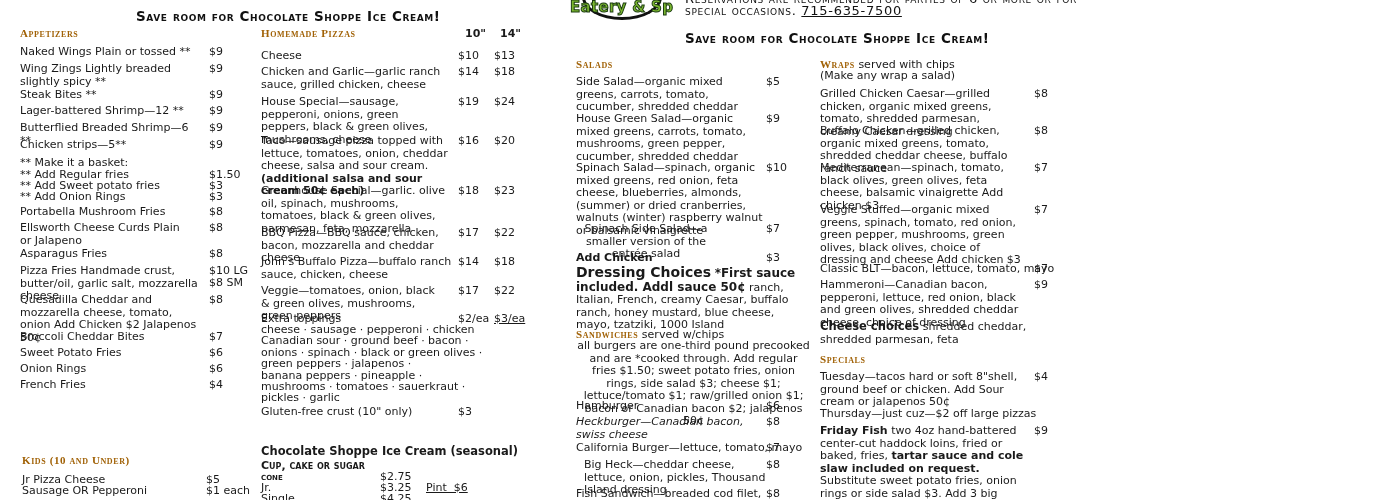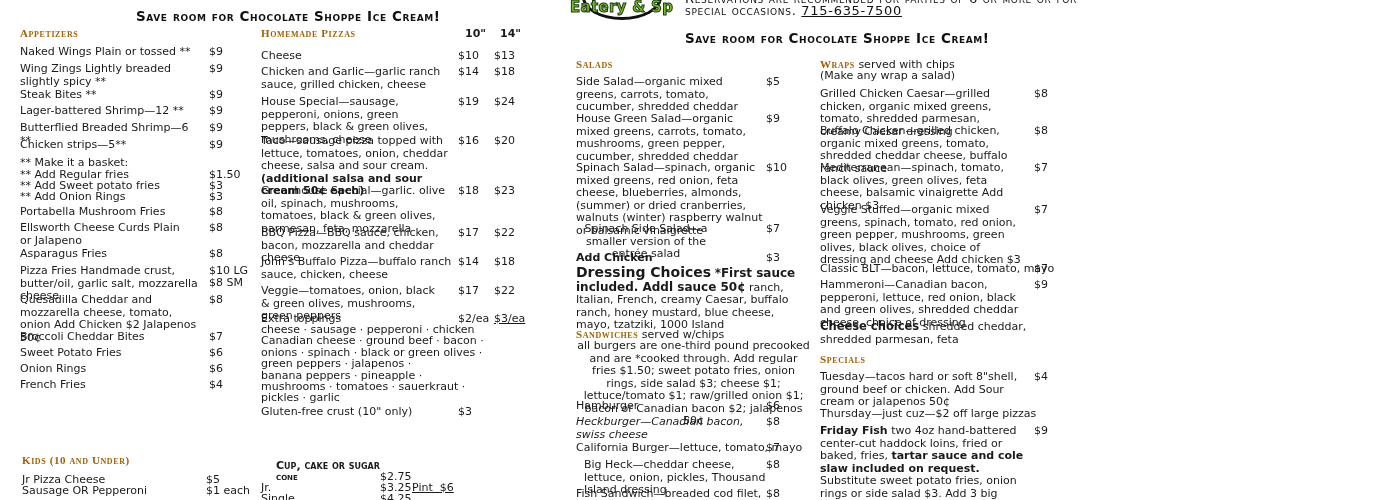--- a/index.html
+++ b/index.html
@@ -5,21 +5,21 @@
   * { box-sizing: border-box; margin: 0; padding: 0; }
   html, body { width: 1400px; height: 500px; overflow: hidden; background: #fff; }
   body { position: relative; font-family: "DejaVu Sans", sans-serif; color: #1a1a1a; font-size: 11px; line-height: 12.5px; }
   .abs { position: absolute; }
   .banner { font-family: "DejaVu Sans", sans-serif; font-weight: bold; font-variant: small-caps; font-size: 13.5px; letter-spacing: 0.6px; color: #111; white-space: nowrap; }
   .sec { font-weight: bold; font-variant: small-caps; font-size: 11px; letter-spacing: 0.6px; color: #a16207; white-space: nowrap; font-family: Liberation Serif, serif; }
   .row { position: absolute; }
   .desc { position: absolute; left: 0; }
   .price { position: absolute; white-space: nowrap; }
   .b { font-weight: bold; }
-  .sc { font-variant: small-caps; font-weight: bold; margin-left: 15px; }
+  .sc { font-variant: small-caps; font-weight: bold; }
   .logo { position: absolute; left: 568px; top: 0; width: 106px; height: 24px; overflow: hidden; }
   .logo-text { position: absolute; left: 2px; top: 1px; font-family: "DejaVu Sans", sans-serif; font-weight: bold; font-size: 15px; color: #7cb82f; -webkit-text-stroke: 1px #1a3a10; letter-spacing: 0.3px; white-space: nowrap; }
   .logo-arc { position: absolute; left: 14px; top: -26px; width: 80px; height: 46px; border: 3px solid #111; border-radius: 50%; border-top-color: transparent; }
   .topline { position: absolute; font-variant: small-caps; font-size: 13px; letter-spacing: 0.7px; color: #111; white-space: nowrap; }
 </style>
 </head>
 <body>
 
 <div class="abs" style="left:0;top:0;width:560px;height:500px;">
   <div class="abs banner" style="left:136px;top:10px;">Save room for Chocolate Shoppe Ice Cream!</div>
@@ -159,38 +159,39 @@
     <span class="price" style="left:233px;">$22</span>
   </div>
 
   <div class="row" style="left:261px;top:313px;width:290px;">
     <span class="desc">Extra toppings</span>
     <span class="price" style="left:197px;">$2/ea</span>
     <span class="price" style="left:233px;text-decoration:underline;">$3/ea</span>
   </div>
   <div class="abs" style="left:261px;top:324px;line-height:11.4px;">
     <div>cheese · sausage · pepperoni · chicken</div>
-    <div>Canadian cheese · ground beef · bacon ·</div>
+    <div>Canadian sour · ground beef · bacon ·</div>
     <div>onions · spinach · black or green olives ·</div>
     <div>green peppers · jalapenos ·</div>
     <div>banana peppers · pineapple ·</div>
     <div>mushrooms · tomatoes · sauerkraut ·</div>
     <div>pickles · garlic</div>
   </div>
   <div class="row" style="left:261px;top:406px;width:290px;">
     <span class="desc">Gluten-free crust (10" only)</span>
     <span class="price" style="left:197px;">$3</span>
   </div>
 
+  <div class="abs b" style="left:261px;top:445px;font-size:11.5px;">Chocolate Shoppe Ice Cream  (seasonal)</div>
   <div class="abs sc" style="left:261px;top:460px;font-size:11px;">Cup, cake or sugar</div>
   <div class="abs sc" style="left:261px;top:471px;font-size:10px;">cone</div>
   <div class="abs" style="left:380px;top:471px;">$2.75</div>
   <div class="abs" style="left:261px;top:482px;">Jr.</div>
   <div class="abs" style="left:380px;top:482px;">$3.25</div>
-  <div class="abs" style="left:412px;top:482px;white-space:pre;text-decoration:underline;">Pint  $6</div>
+  <div class="abs" style="left:426px;top:482px;white-space:pre;text-decoration:underline;">Pint  $6</div>
   <div class="abs" style="left:261px;top:493px;">Single</div>
   <div class="abs" style="left:380px;top:493px;">$4.25</div>
 </div>
 
 <div class="abs" style="left:560px;top:0;width:840px;height:500px;">
 </div>
 
 <div class="logo">
   <div class="logo-arc"></div>
   <div class="logo-text">Eatery &amp; Spirits</div>

